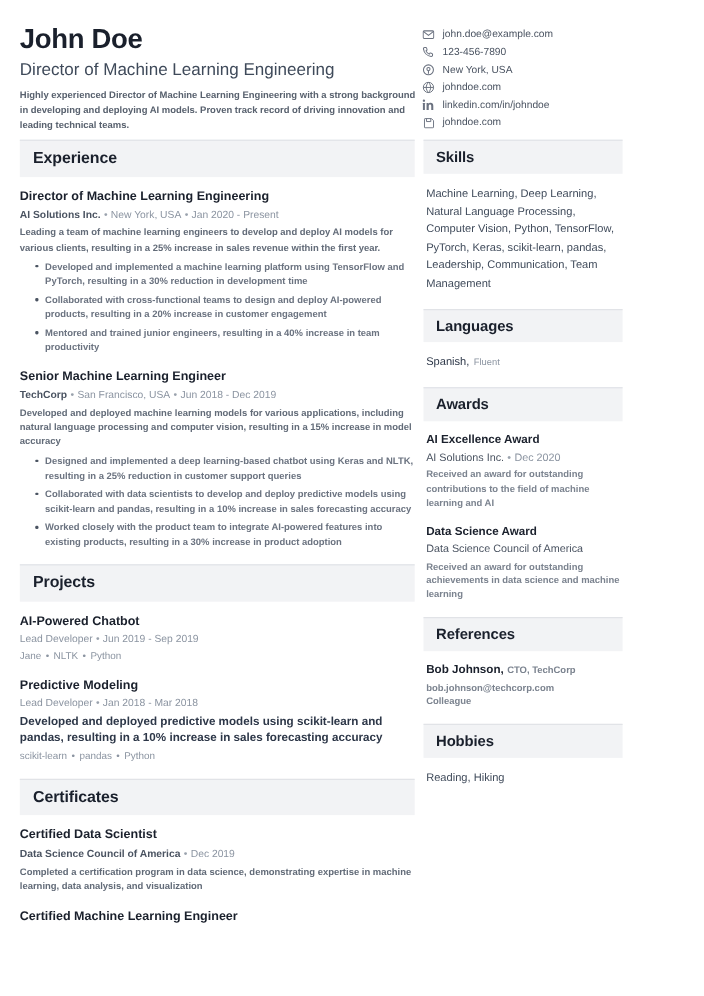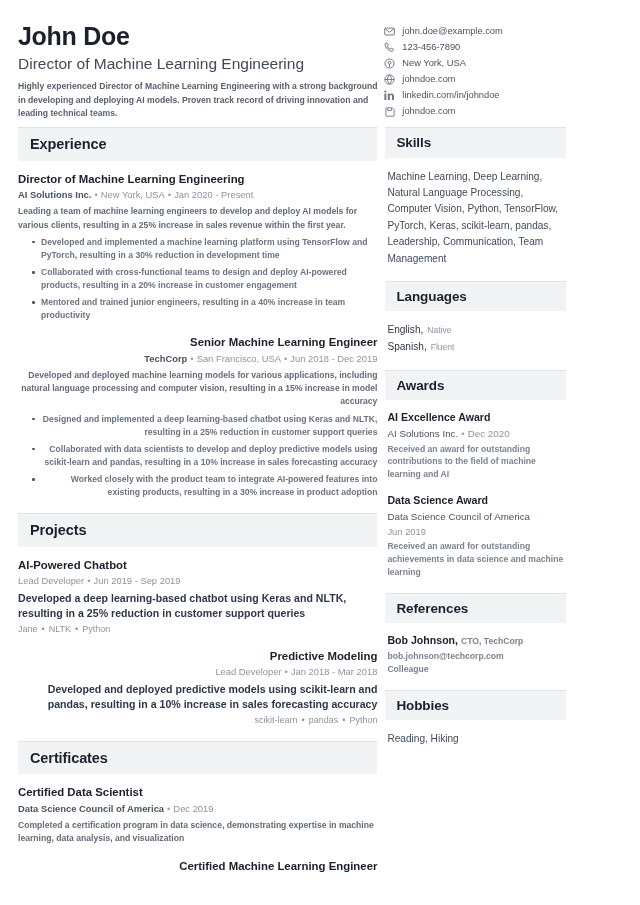--- a/index.html
+++ b/index.html
@@ -102,21 +102,21 @@
     font-size: 14.5px;
     font-weight: bold;
     color: #1a202c;
     letter-spacing: -0.1px;
     line-height: 1;
   }
   .section-title.right { font-size: 13.5px; }
 
   
   .entry { margin-bottom: 13px; }
-  .entry:last-child { margin-bottom: 0; text-align: right; }
+  .entry:last-child { margin-bottom: 0; }
   .entry-title {
     font-size: 11.4px;
     font-weight: bold;
     color: #1a202c;
     margin-bottom: 3px;
     line-height: 1.25;
   }
   .entry-meta {
     font-size: 9.4px;
     color: #8b94a1;
@@ -364,21 +364,20 @@
       <div class="section">
         <div class="section-head">
           <div class="section-title">Projects</div>
         </div>
 
         <div class="entry">
           <div class="entry-title">AI-Powered Chatbot</div>
           <div class="entry-meta">
             <span>Lead Developer</span><span class="sep">•</span><span>Jun 2019 - Sep 2019</span>
           </div>
-          <div class="proj-desc">Developed a deep learning-based chatbot using Keras and NLTK, resulting in a 25% reduction in customer support queries</div>
           <div class="tags">
             <span>Jane</span><span class="sep">•</span><span>NLTK</span><span class="sep">•</span><span>Python</span>
           </div>
         </div>
 
         <div class="entry">
           <div class="entry-title">Predictive Modeling</div>
           <div class="entry-meta">
             <span>Lead Developer</span><span class="sep">•</span><span>Jan 2018 - Mar 2018</span>
           </div>
@@ -414,23 +413,20 @@
       <div class="section">
         <div class="section-head right">
           <div class="section-title right">Skills</div>
         </div>
         <div class="skills-text">Machine Learning, Deep Learning, Natural Language Processing, Computer Vision, Python, TensorFlow, PyTorch, Keras, scikit-learn, pandas, Leadership, Communication, Team Management</div>
       </div>
 
       <div class="section">
         <div class="section-head right">
           <div class="section-title right">Languages</div>
-        </div>
-        <div class="lang-row">
-          <span>English,</span><span class="level">Native</span>
         </div>
         <div class="lang-row">
           <span>Spanish,</span><span class="level">Fluent</span>
         </div>
       </div>
 
       <div class="section">
         <div class="section-head right">
           <div class="section-title right">Awards</div>
         </div>
@@ -441,21 +437,20 @@
             <span>AI Solutions Inc.</span><span class="sep">•</span><span class="date">Dec 2020</span>
           </div>
           <div class="award-desc">Received an award for outstanding contributions to the field of machine learning and AI</div>
         </div>
 
         <div class="award">
           <div class="award-title">Data Science Award</div>
           <div class="award-meta">
             <span>Data Science Council of America</span>
           </div>
-          <div class="award-date-line">Jun 2019</div>
           <div class="award-desc">Received an award for outstanding achievements in data science and machine learning</div>
         </div>
       </div>
 
       <div class="section">
         <div class="section-head right">
           <div class="section-title right">References</div>
         </div>
 
 

